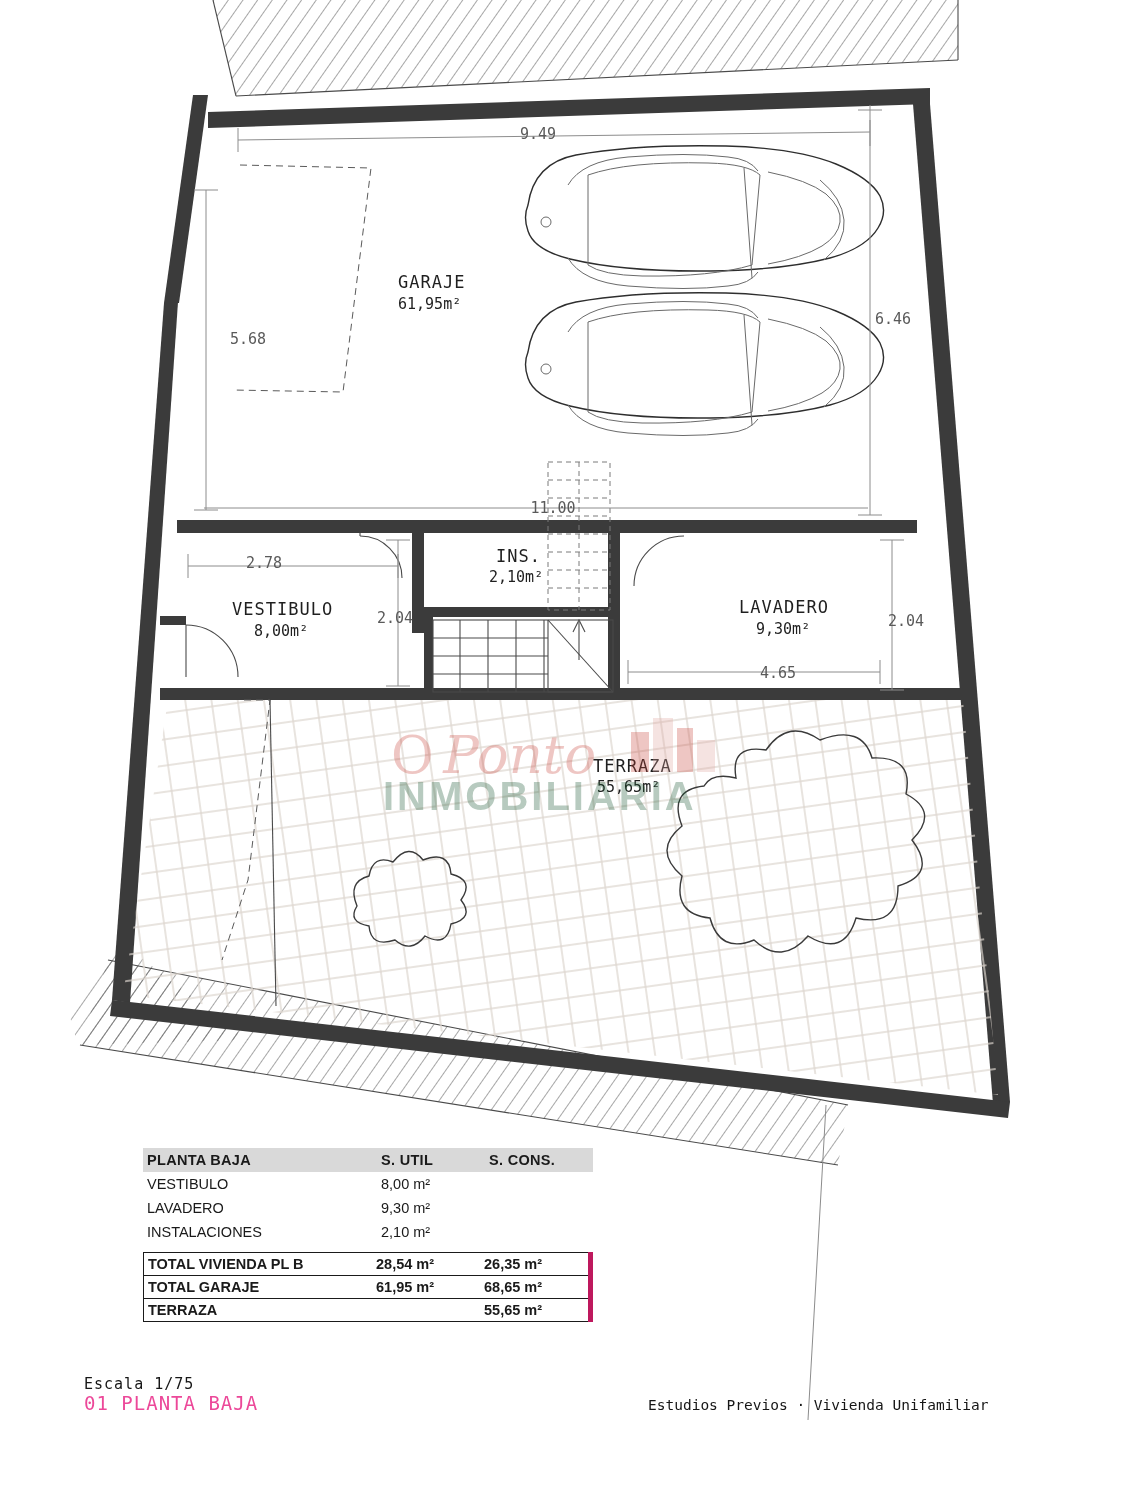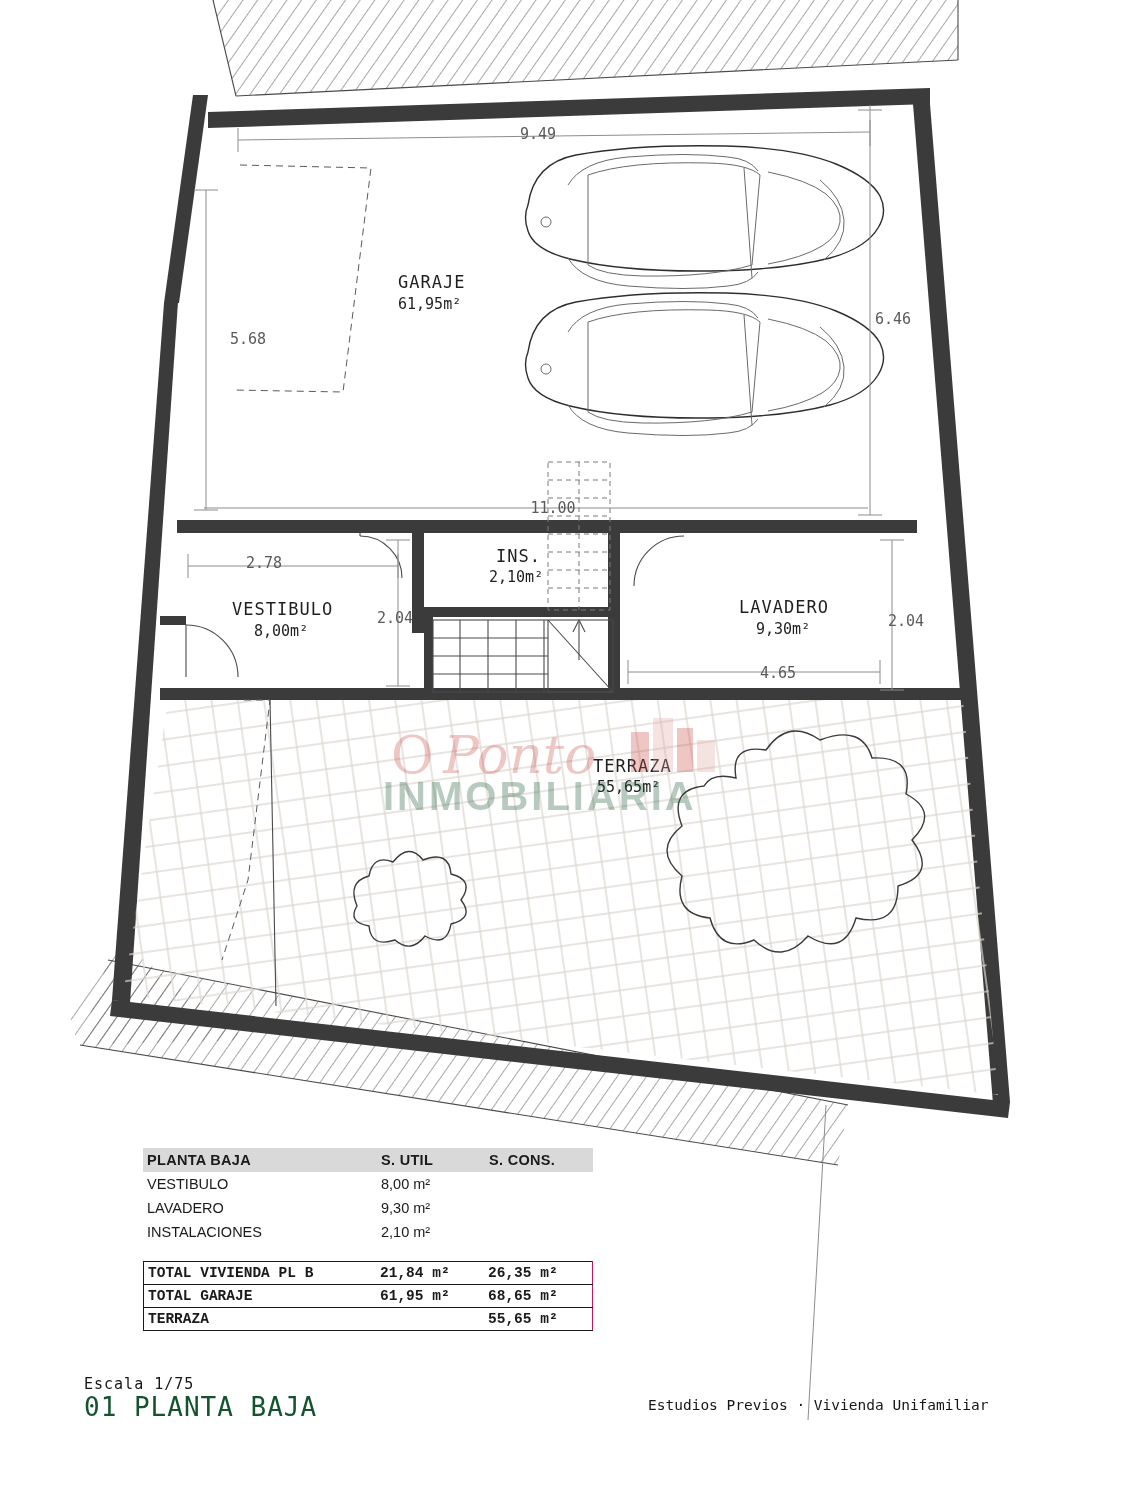--- a/index.html
+++ b/index.html
@@ -20,29 +20,29 @@
 
   
   .legend{position:absolute;left:143px;top:1148px;width:450px;}
   .legend table{border-collapse:collapse;width:450px;
     font-family:"Liberation Sans", sans-serif;font-size:14.5px;color:#1a1a1a;}
   .legend td{padding:4px 4px;}
   .legend .hdr td{background:#d9d9d9;font-weight:bold;letter-spacing:.3px;}
   .legend .c2{width:100px;}
   .legend .c3{width:100px;}
   .legend td.num{text-align:left;}
-  .tot table{border-collapse:collapse;width:450px;margin-top:17px;
-    font-family:Liberation Mono, monospace;font-size:14.5px;}
+  .tot table{border-collapse:collapse;width:450px;margin-top:8px;
+    font-family:Liberation Sans, sans-serif;font-size:14.5px;}
   .tot td{border-top:1px solid #1a1a1a;border-bottom:1px solid #1a1a1a;padding:3px 4px;font-weight:bold;}
   .tot tr td:first-child{border-left:1px solid #1a1a1a;}
-  .tot tr td:last-child{border-right:1px solid #be185d;}
+  .tot tr td:last-child{border-right:5px solid #be185d;}
 
   
   .title-main{position:absolute;left:84px;top:1392px;
-     font-family:"DejaVu Sans Mono", monospace;font-size:26px;letter-spacing:1px;color:#14532d;}
+     font-family:"DejaVu Sans Mono", monospace;font-size:19px;letter-spacing:1px;color:#ec4899;}
   .title-scale{position:absolute;left:84px;top:1375px;
      font-family:"DejaVu Sans Mono", monospace;font-size:15px;letter-spacing:1px;color:#161616;}
   .credits{position:absolute;left:648px;top:1396px;text-align:left;
      font-family:"DejaVu Sans Mono", monospace;font-size:14.5px;line-height:1.35;color:#161616;}
 
   
   .wm{position:absolute;left:291px;top:700px;width:470px;height:130px;
       opacity:.30;pointer-events:none;}
   .wm .o{font-family:"DejaVu Serif", serif;font-size:52px;color:#c9453c;}
   .wm .ponto{font-family:"DejaVu Serif", serif;font-style:italic;font-size:53px;color:#c9453c;}
@@ -288,21 +288,21 @@
       <td class="num"></td>
     </tr>
   </tbody>
     </table>
 
   <div class="tot">
     <table>
       <tbody>
           <tr>
         <td>TOTAL VIVIENDA PL B</td>
-        <td class="c2 num">21,84 m²</td>
+        <td class="c2 num">28,54 m²</td>
         <td class="c3 num">26,35 m²</td>
       </tr>
       <tr>
         <td>TOTAL GARAJE</td>
         <td class="c2 num">61,95 m²</td>
         <td class="c3 num">68,65 m²</td>
       </tr>
       <tr>
         <td>TERRAZA</td>
         <td class="c2 num"></td>

